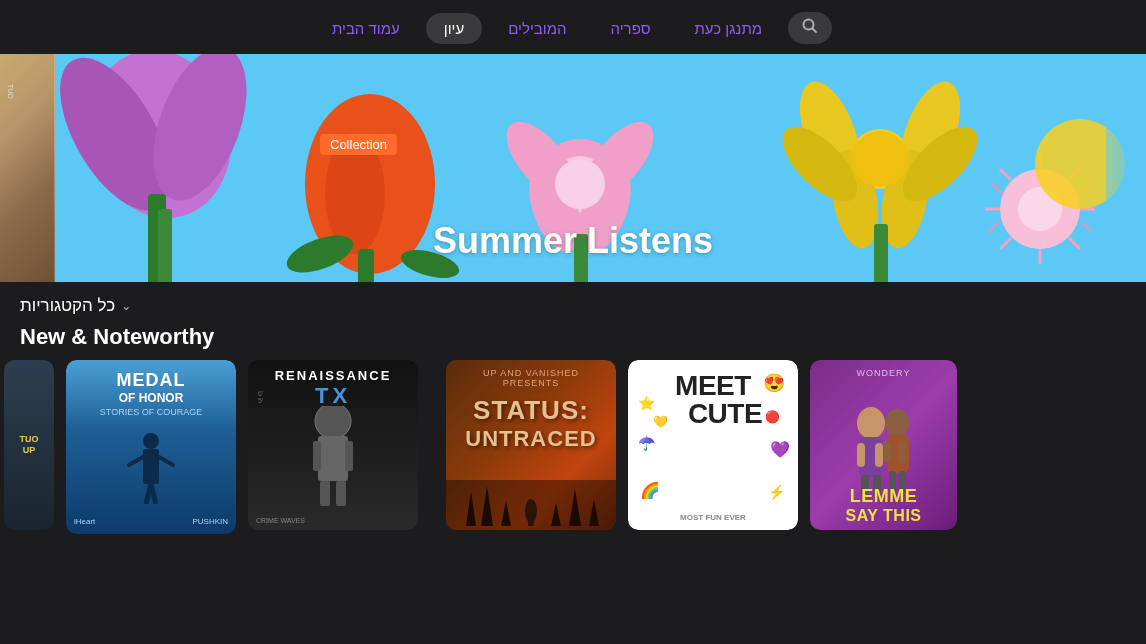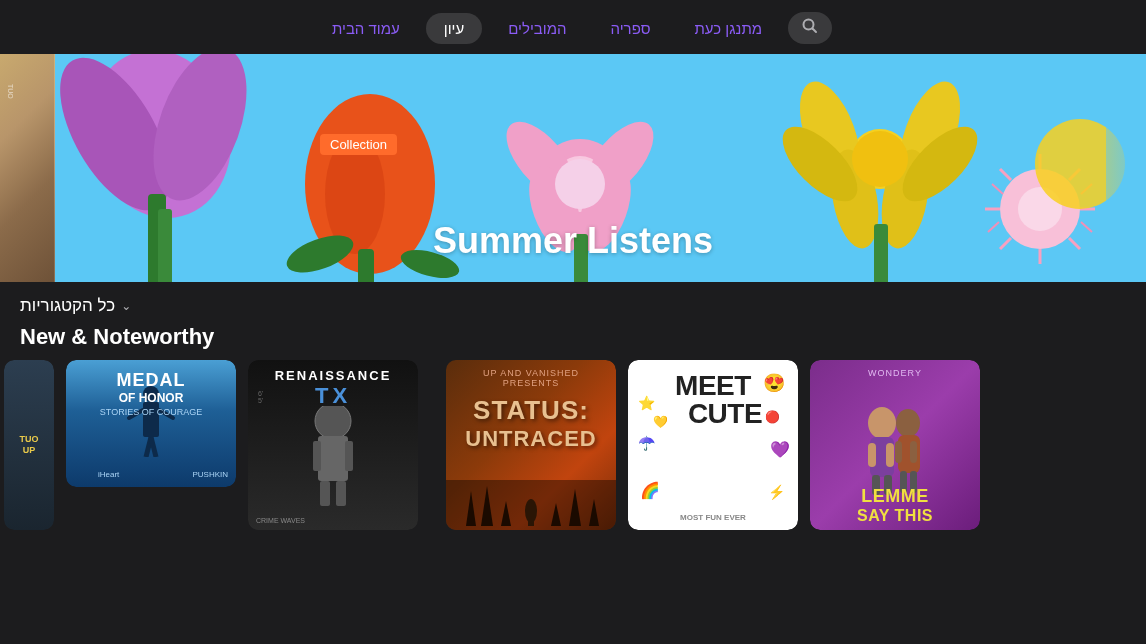--- a/index.html
+++ b/index.html
@@ -258,39 +258,39 @@
 
   <div class="podcasts-row">
 
     <div class="podcast-card" style="width:50px;margin-left:4px;">
       <div style="width:50px;height:170px;border-radius:10px;background:linear-gradient(180deg,#2c3e50,#1a252f);overflow:hidden;display:flex;align-items:center;justify-content:center;">
         <span style="color:#e8c94a;font-size:9px;font-weight:900;text-align:center;line-height:1.2;">TUO<br>UP</span>
       </div>
     </div>
 
     <div class="podcast-card">
-      <div style="width:170px;height:127px;border-radius:10px;background:linear-gradient(180deg,#4a9fd4 0%,#1e5f96 40%,#0d3a6b 100%);position:relative;overflow:hidden;">
+      <div style="width:170px;height:174px;border-radius:10px;background:linear-gradient(180deg,#4a9fd4 0%,#1e5f96 40%,#0d3a6b 100%);position:relative;overflow:hidden;">
 
         <div style="position:absolute;bottom:30px;left:50%;transform:translateX(-50%);width:60px;height:80px;display:flex;align-items:flex-end;justify-content:center;">
           <svg width="60" height="75" viewBox="0 0 60 75">
             <ellipse cx="30" cy="12" rx="8" ry="8" fill="#0d2a4a"></ellipse>
             <rect x="22" y="20" width="16" height="35" fill="#0d2a4a" rx="2"></rect>
             <line x1="30" y1="55" x2="25" y2="75" stroke="#0d2a4a" stroke-width="5"></line>
             <line x1="30" y1="55" x2="35" y2="75" stroke="#0d2a4a" stroke-width="5"></line>
             <line x1="22" y1="28" x2="8" y2="36" stroke="#0d2a4a" stroke-width="4" stroke-linecap="round"></line>
             <line x1="38" y1="28" x2="52" y2="36" stroke="#0d2a4a" stroke-width="4" stroke-linecap="round"></line>
           </svg>
         </div>
         <div style="position:absolute;top:10px;left:0;right:0;text-align:center;">
           <span style="display:block;font-size:18px;font-weight:900;color:white;letter-spacing:1px;">MEDAL</span>
           <span style="display:block;font-size:12px;font-weight:700;color:white;">OF HONOR</span>
           <span style="display:block;font-size:9px;font-weight:400;color:#aad4f5;margin-top:2px;">STORIES OF COURAGE</span>
         </div>
         <div style="position:absolute;bottom:8px;left:0;right:0;display:flex;justify-content:space-between;padding:0 8px;">
-          <span style="font-size:8px;color:#aad4f5;margin-left:24px;">iHeart</span>
+          <span style="font-size:8px;color:#aad4f5;">iHeart</span>
           <span style="font-size:8px;color:#aad4f5;">PUSHKIN</span>
         </div>
       </div>
     </div>
 
     <div class="podcast-card">
       <div style="width:170px;height:170px;border-radius:10px;background:linear-gradient(180deg,#111 0%,#2a2a2a 100%);position:relative;overflow:hidden;">
         <div style="position:absolute;top:8px;left:0;right:0;text-align:center;">
           <span style="display:block;font-size:13px;font-weight:700;color:white;letter-spacing:2px;">RENAISSANCE</span>
           <span style="display:block;font-size:22px;font-weight:900;color:#4a90d9;letter-spacing:4px;">TX</span>
@@ -351,21 +351,21 @@
         <div style="position:absolute;top:75px;left:10px;font-size:14px;">☂️</div>
         <div style="position:absolute;bottom:30px;left:12px;font-size:16px;">🌈</div>
         <div style="position:absolute;bottom:30px;right:12px;font-size:14px;">⚡</div>
         <div style="position:absolute;top:50px;right:18px;font-size:12px;">🔴</div>
         <div style="position:absolute;top:55px;left:25px;font-size:12px;">💛</div>
         <div style="position:absolute;bottom:8px;left:0;right:0;text-align:center;font-size:8px;color:#888;font-weight:700;">MOST FUN EVER</div>
       </div>
     </div>
 
     <div class="podcast-card">
-      <div style="width:170px;height:170px;border-radius:10px;background:linear-gradient(135deg,#7b2d8b 0%,#9b3dab 50%,#6b1d7b 100%);position:relative;overflow:hidden;">
+      <div style="width:147px;height:170px;border-radius:10px;background:linear-gradient(135deg,#7b2d8b 0%,#9b3dab 50%,#6b1d7b 100%);position:relative;overflow:hidden;">
         <div style="position:absolute;top:8px;left:0;right:0;text-align:center;font-size:9px;color:#e0b8f0;letter-spacing:1px;">WONDERY</div>
 
         <div style="position:absolute;bottom:35px;left:50%;transform:translateX(-50%);display:flex;gap:4px;">
           <svg width="70" height="90" viewBox="0 0 70 90">
             <ellipse cx="22" cy="18" rx="14" ry="16" fill="#c8956a"></ellipse>
             <rect x="10" y="32" width="24" height="40" fill="#7b3f9e" rx="6"></rect>
             <rect x="8" y="38" width="8" height="24" fill="#c8956a" rx="4"></rect>
             <rect x="26" y="38" width="8" height="24" fill="#c8956a" rx="4"></rect>
             <rect x="12" y="70" width="8" height="20" fill="#555" rx="3"></rect>
             <rect x="24" y="70" width="8" height="20" fill="#555" rx="3"></rect>

